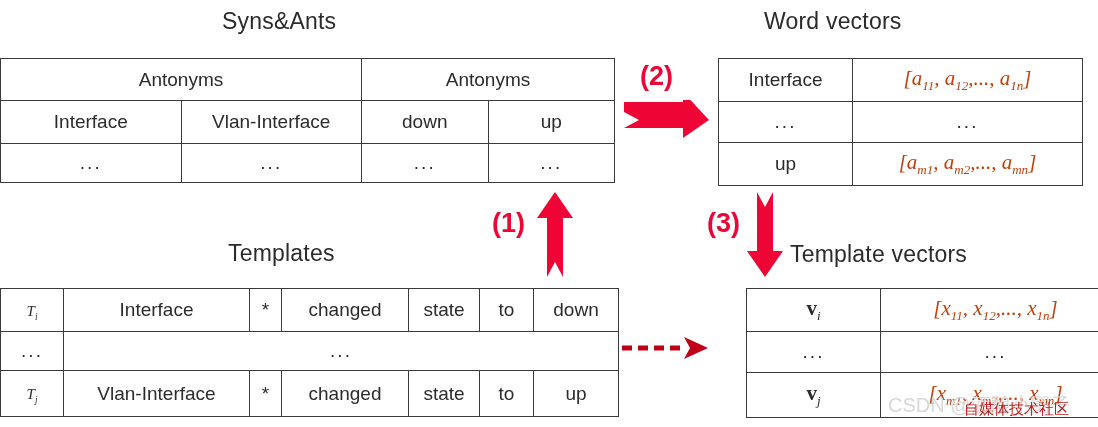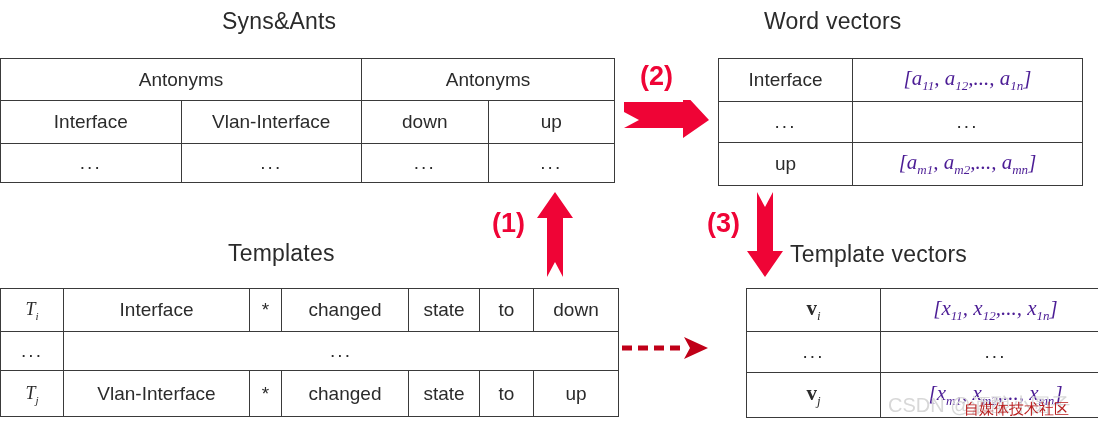--- a/index.html
+++ b/index.html
@@ -42,31 +42,31 @@
     overflow: hidden;
   }
   .dots {
     letter-spacing: 2px;
     font-size: 19px;
     color: #2b2b2b;
   }
   .mathvar {
     font-family: "Liberation Serif", serif;
     font-style: italic;
-    font-size: 18px;
+    font-size: 15px;
   }
   .mathvar sub {
     font-size: 0.62em;
     font-style: italic;
   }
   .vec {
     font-family: "Liberation Serif", serif;
     font-style: italic;
     font-size: 21px;
-    color: #4c1d95;
+    color: #c2410c;
     white-space: nowrap;
   }
   .vec sub {
     font-size: 0.62em;
     font-style: italic;
   }
   .vecbold {
     font-family: "Liberation Serif", serif;
     font-weight: bold;
     font-size: 21px;

